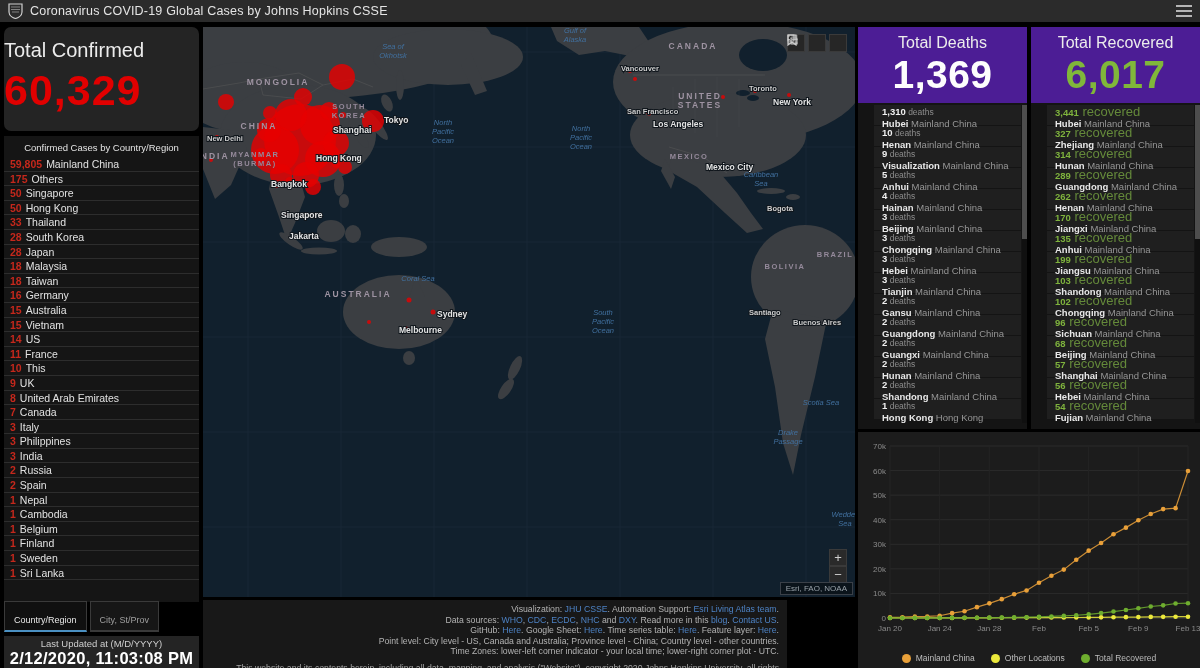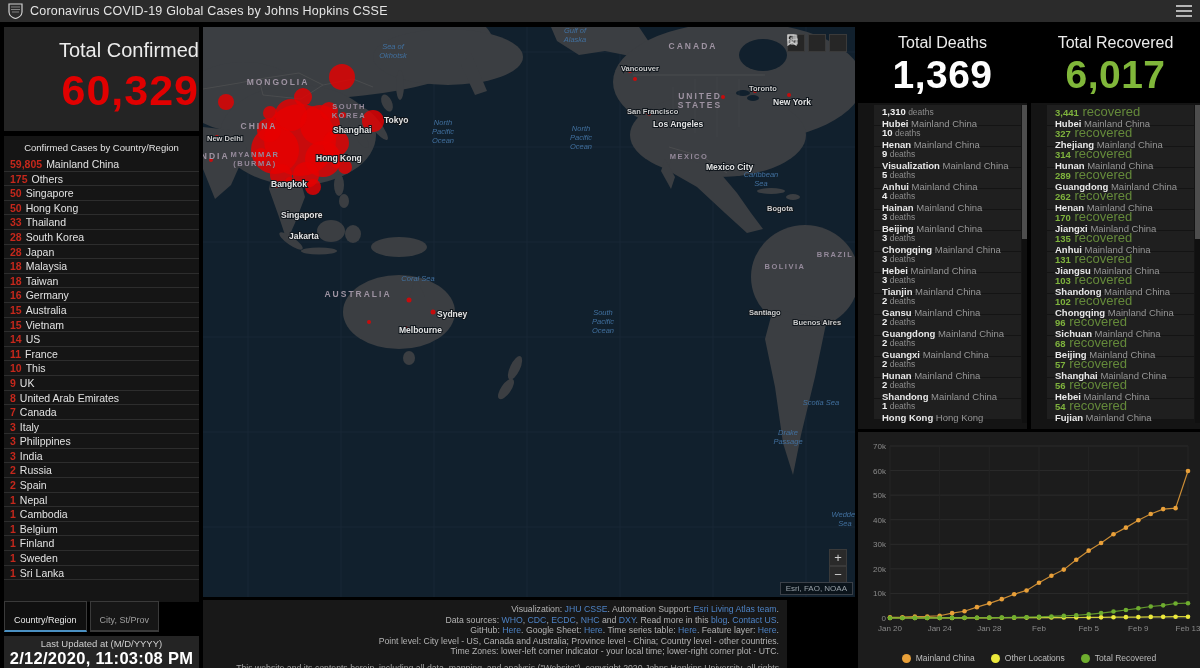--- a/index.html
+++ b/index.html
@@ -12,21 +12,21 @@
          display:flex; align-items:center; padding:0 8px; }
   .hdr-logo { width:15px; height:16px; margin-right:7px; flex:0 0 auto; }
   .hdr-title { color:#e4e4e4; font-size:12.5px; letter-spacing:.2px; }
   .hdr-menu { margin-left:auto; width:16px; height:12px; display:flex; flex-direction:column; justify-content:space-between; cursor:pointer; }
   .hdr-menu span { display:block; height:2px; background:#b5b5b5; }
 
   
   .panel { position:absolute; background:#1c1c1c; }
 
   
-  .p-conf { left:4px; top:27px; width:195px; height:104px; background:#242424; text-align:right; }
+  .p-conf { left:4px; top:27px; width:195px; height:104px; background:#242424; text-align:left;border-radius:7px; }
   .p-conf .t { color:#ececec; font-size:20px; margin-top:12px; }
   .p-conf .v { color:#e10000; font-size:43px; font-weight:bold; margin-top:4px; letter-spacing:1px; }
 
   
   .p-countries { left:4px; top:136px; width:195px; height:466px; background:#151515; }
   .p-countries .lh { color:#e3e3e3; font-size:9.5px; text-align:center; padding:6px 2px 4px; }
   .c-row { display:flex; align-items:baseline; padding:1px 6px 2px; border-bottom:1px solid #2d2d2d; height:14.6px; overflow:hidden; cursor:pointer; }
   .c-count { color:#c5281c; font-size:10.5px; font-weight:bold; margin-right:4px; white-space:nowrap; }
   .c-name { color:#e2e2e2; font-size:10.5px; white-space:nowrap; }
 
@@ -59,21 +59,21 @@
 
   
   .credits { left:203px; top:600px; width:584px; height:68px; background:#181818; padding:4px 8px;text-align:right; }
   .cr-line { font-size:8.7px; line-height:10.5px; color:#b3b3b3; }
   .cr-link { color:#4d82c4; cursor:pointer; }
   .cr-disc { margin-top:6px; font-size:8.7px; line-height:10.5px; color:#a5a5a5; }
 
   
   .p-deaths { left:858px; top:27px; width:169px; height:402px; background:#141414; }
   .p-recovered { left:1031px; top:27px; width:169px; height:402px; background:#141414; }
-  .stat-head { background:#000000; text-align:center; height:76px; }
+  .stat-head { background:#4c1d95; text-align:center; height:76px; }
   .stat-head .t { font-size:16px; color:#ececec; padding-top:7px; }
   .stat-head .v { font-size:39px; font-weight:bold; margin-top:1px; letter-spacing:.5px; }
   .v-white { color:#fdfdfd; } .v-green { color:#80b73a; }
   .stat-list { position:absolute; left:0; right:6px; top:78px; bottom:6px; overflow:hidden; }
   .s-row { background:#1f1f1f; margin-bottom:1px; padding:2px 8px 3px; height:20px; cursor:pointer;margin-left:16px; }
   .s-l1 { font-size:9.5px; line-height:9.5px; white-space:nowrap; }
   .s-l2 { font-size:9.5px; line-height:9.5px; margin-top:1px; white-space:nowrap; }
   .d-count { color:#f0f0f0; font-weight:bold; }
   .d-unit { color:#8d8d8d; font-size:8.5px; }
   .r-count { color:#7fb33d; font-weight:bold; }
@@ -533,21 +533,21 @@
         </div>
         <div class="s-row">
           <div class="s-l1"><span class="r-count">170</span><span class="r-unit"> recovered</span></div>
           <div class="s-l2"><span class="s-region">Jiangxi</span><span class="s-country"> Mainland China</span></div>
         </div>
         <div class="s-row">
           <div class="s-l1"><span class="r-count">135</span><span class="r-unit"> recovered</span></div>
           <div class="s-l2"><span class="s-region">Anhui</span><span class="s-country"> Mainland China</span></div>
         </div>
         <div class="s-row">
-          <div class="s-l1"><span class="r-count">131</span><span class="r-unit"> recovered</span></div>
+          <div class="s-l1"><span class="r-count">199</span><span class="r-unit"> recovered</span></div>
           <div class="s-l2"><span class="s-region">Jiangsu</span><span class="s-country"> Mainland China</span></div>
         </div>
         <div class="s-row">
           <div class="s-l1"><span class="r-count">103</span><span class="r-unit"> recovered</span></div>
           <div class="s-l2"><span class="s-region">Shandong</span><span class="s-country"> Mainland China</span></div>
         </div>
         <div class="s-row">
           <div class="s-l1"><span class="r-count">102</span><span class="r-unit"> recovered</span></div>
           <div class="s-l2"><span class="s-region">Chongqing</span><span class="s-country"> Mainland China</span></div>
         </div>

